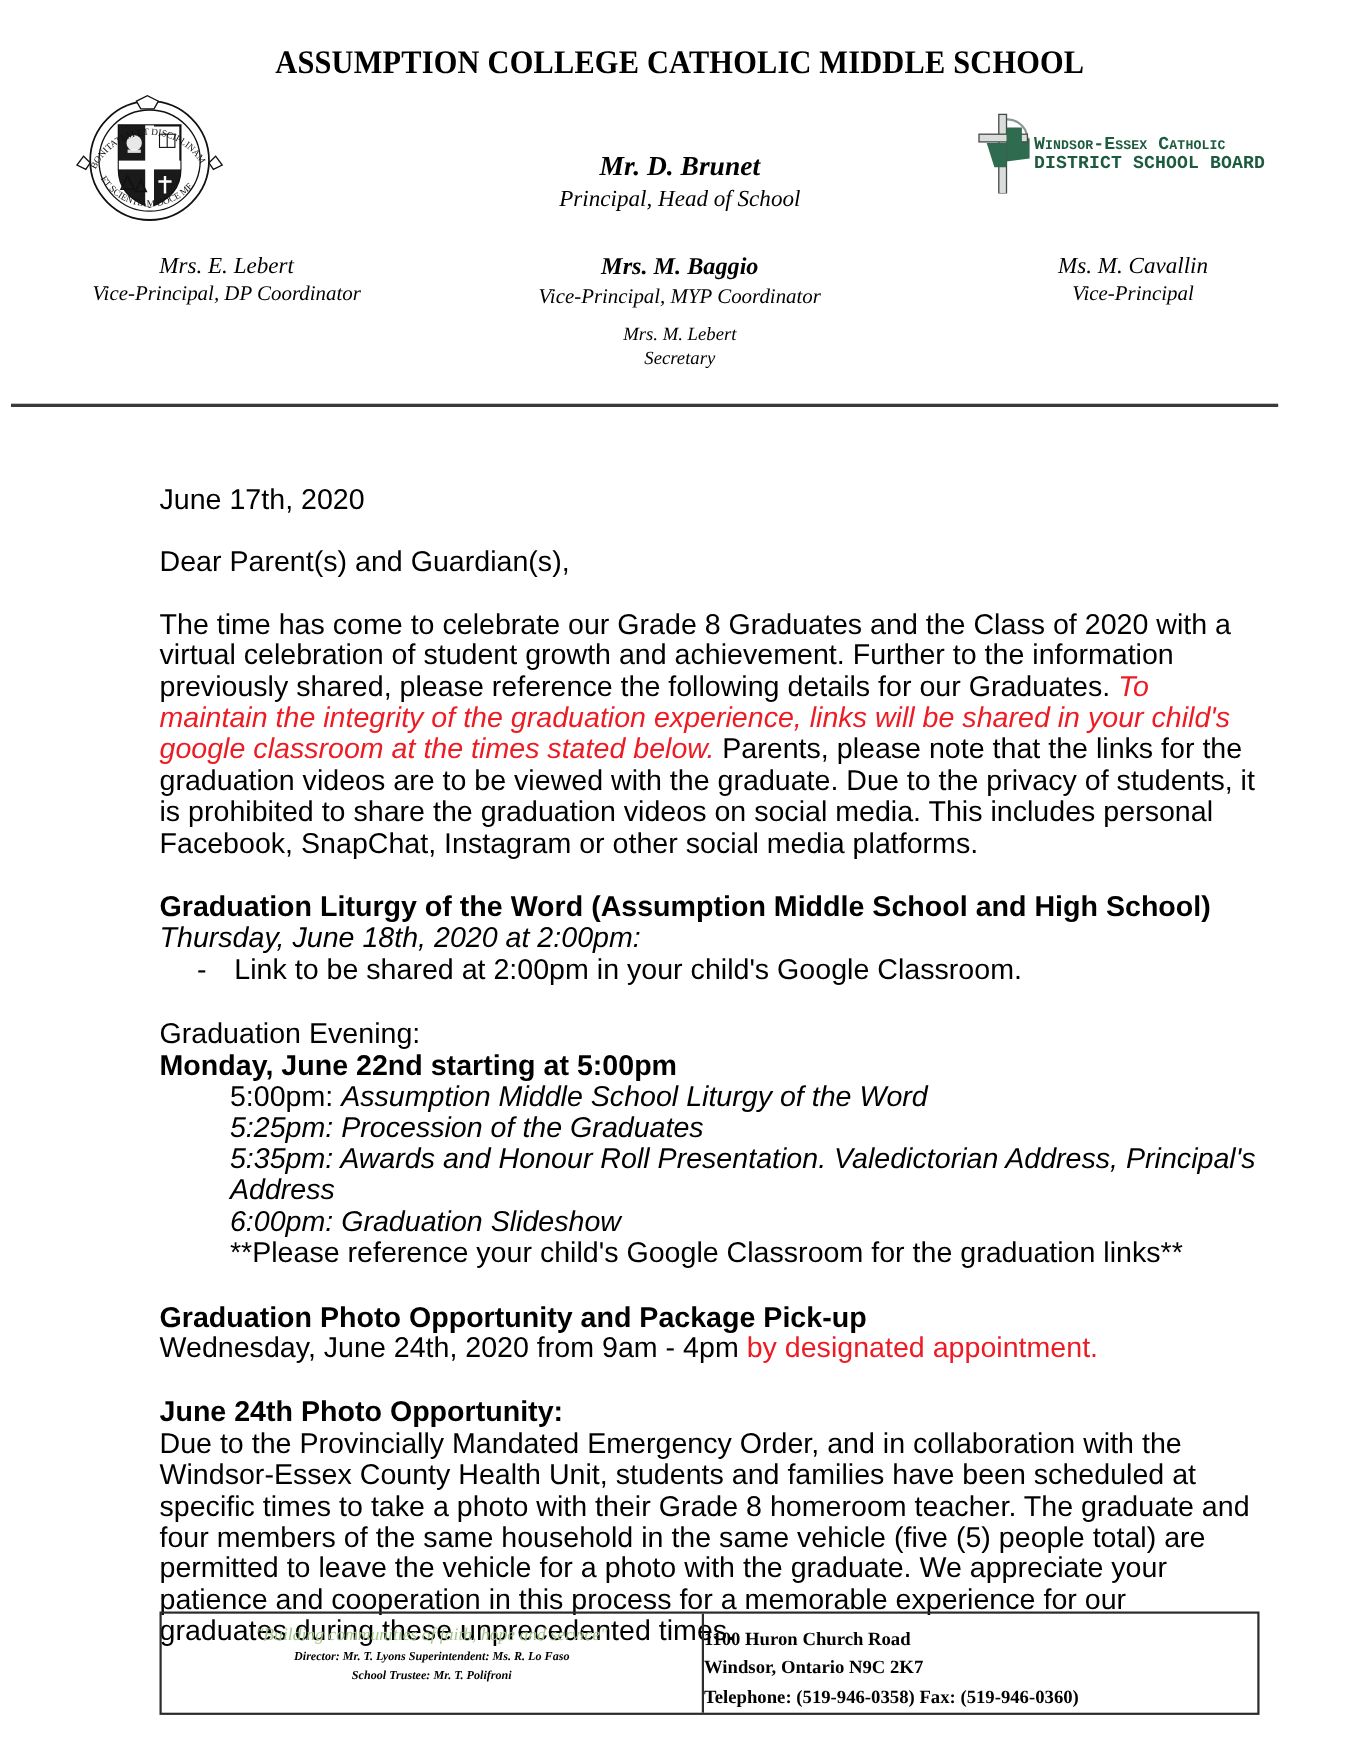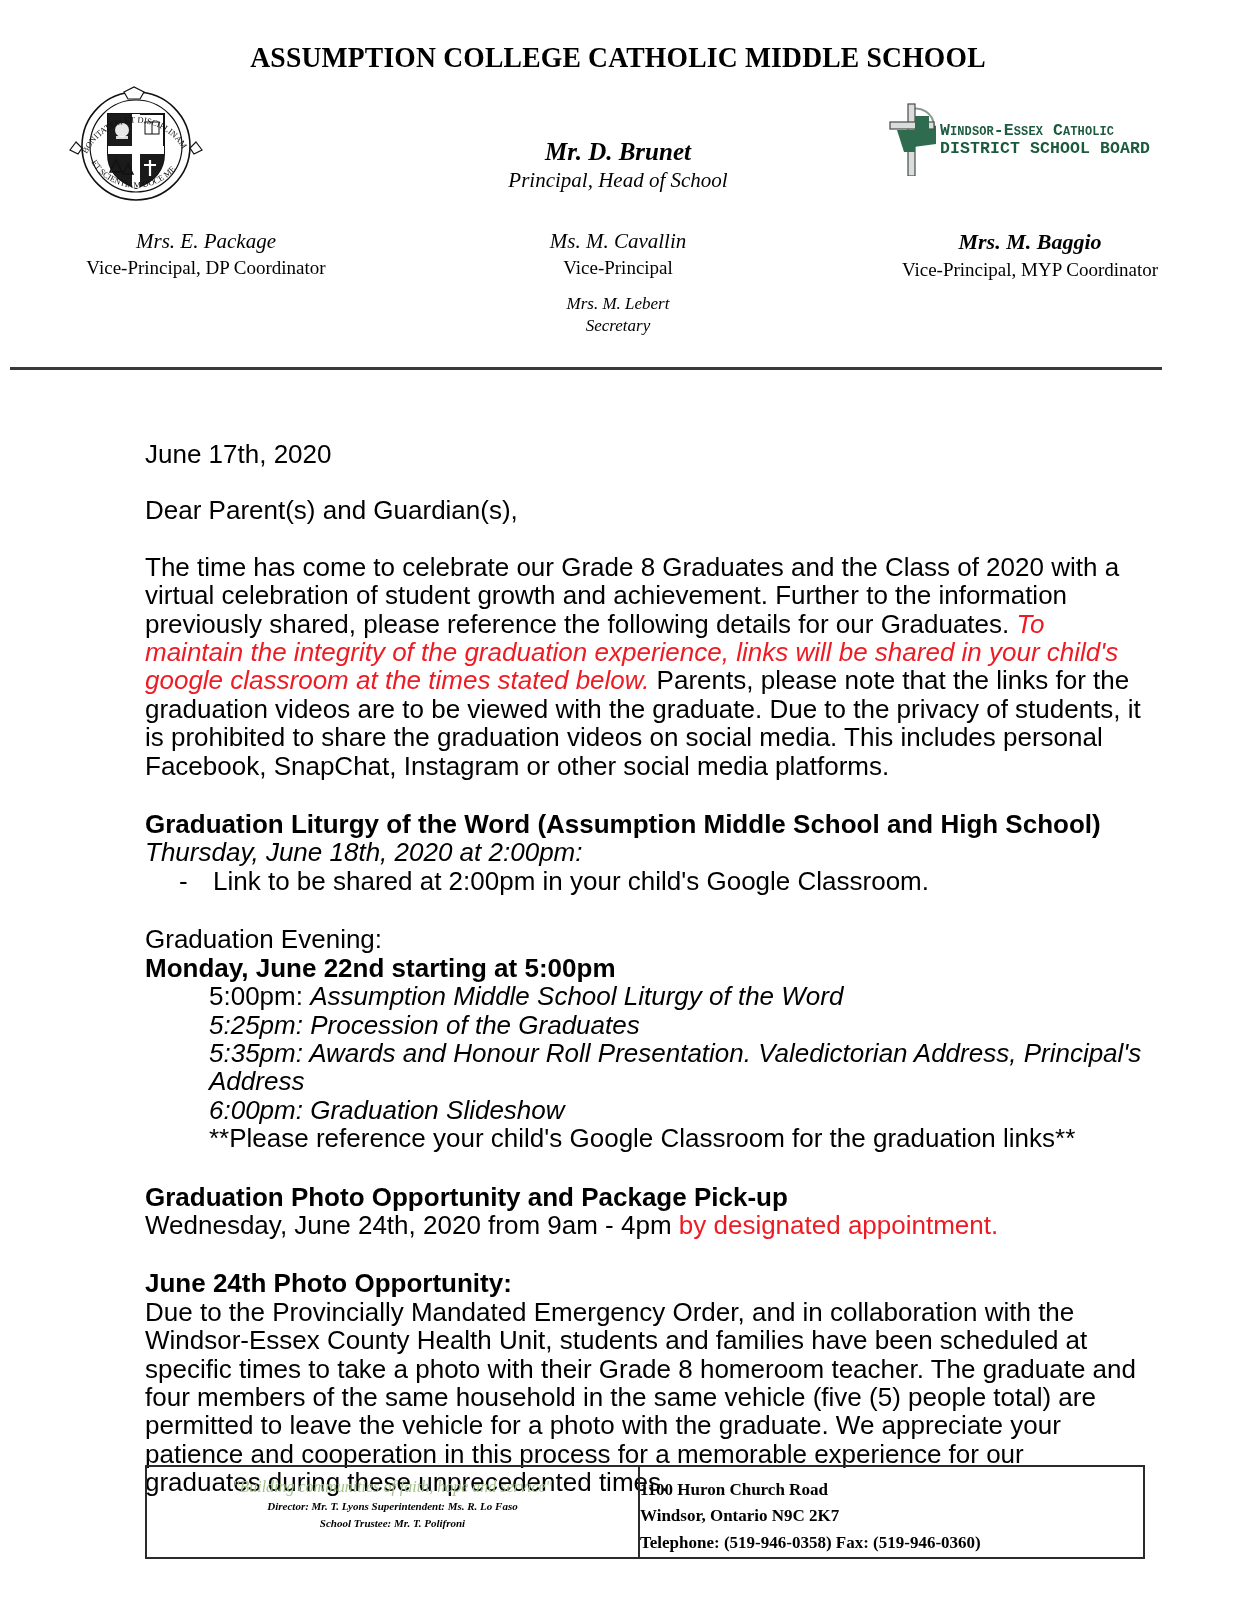--- a/index.html
+++ b/index.html
@@ -114,20 +114,21 @@
     font-family: "Liberation Serif", serif;
   }
   .admin-name {
     font-size: 21px;
     font-style: italic;
     line-height: 1.3;
   }
   .admin-name.bold { font-weight: bold; font-size: 22px; }
   .admin-role {
     font-size: 19px;
+    font-style: italic;
     line-height: 1.35;
   }
 
   .secretary-block {
     position: absolute;
     top: 293px;
     left: 368px;
     width: 500px;
     text-align: center;
     font-family: "Liberation Serif", serif;
@@ -290,30 +291,30 @@
       </div>
     </div>
 
     <div class="principal-block">
       <div class="principal-name">Mr. D. Brunet</div>
       <div class="principal-role">Principal, Head of School</div>
     </div>
 
     <div class="admin-row">
       <div class="admin-cell">
-        <div class="admin-name">Mrs. E. Package</div>
+        <div class="admin-name">Mrs. E. Lebert</div>
         <div class="admin-role">Vice-Principal, DP Coordinator</div>
+      </div>
+      <div class="admin-cell">
+        <div class="admin-name bold">Mrs. M. Baggio</div>
+        <div class="admin-role">Vice-Principal, MYP Coordinator</div>
       </div>
       <div class="admin-cell">
         <div class="admin-name">Ms. M. Cavallin</div>
         <div class="admin-role">Vice-Principal</div>
-      </div>
-      <div class="admin-cell">
-        <div class="admin-name bold">Mrs. M. Baggio</div>
-        <div class="admin-role">Vice-Principal, MYP Coordinator</div>
       </div>
     </div>
 
     <div class="secretary-block">
       <div class="secretary-name">Mrs. M. Lebert</div>
       <div class="secretary-role">Secretary</div>
     </div>
 
     <div class="rule"></div>
   </div>

